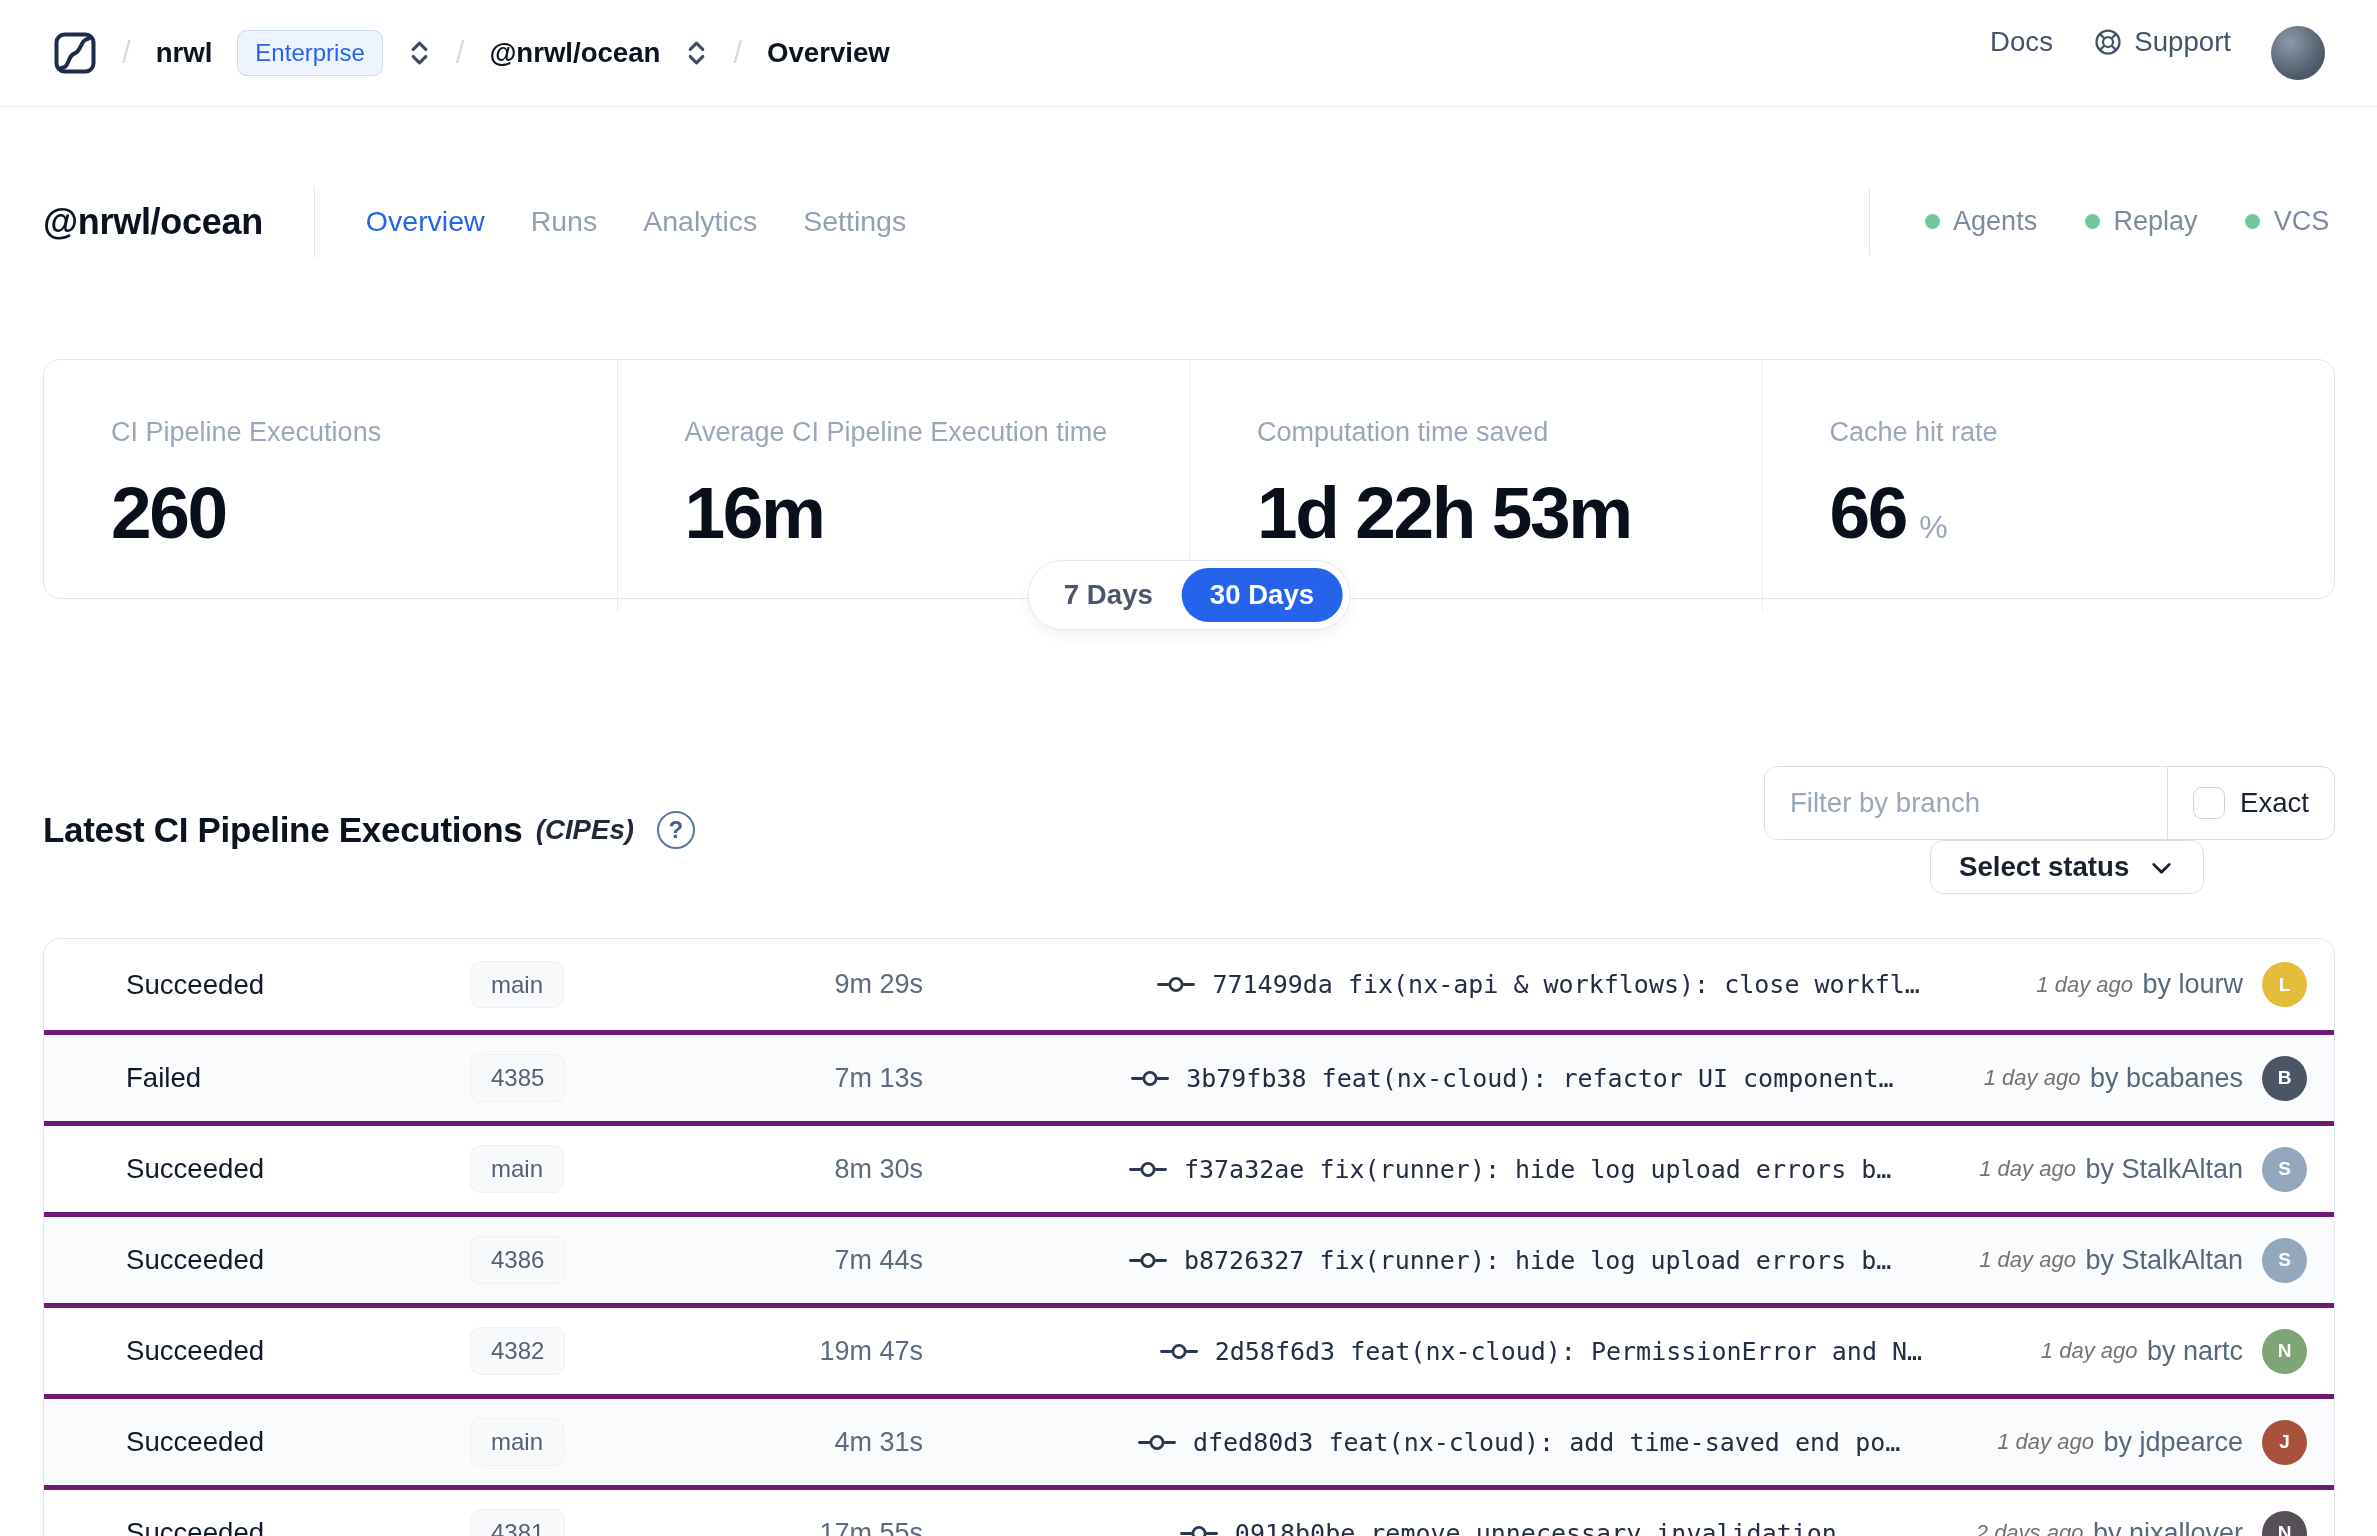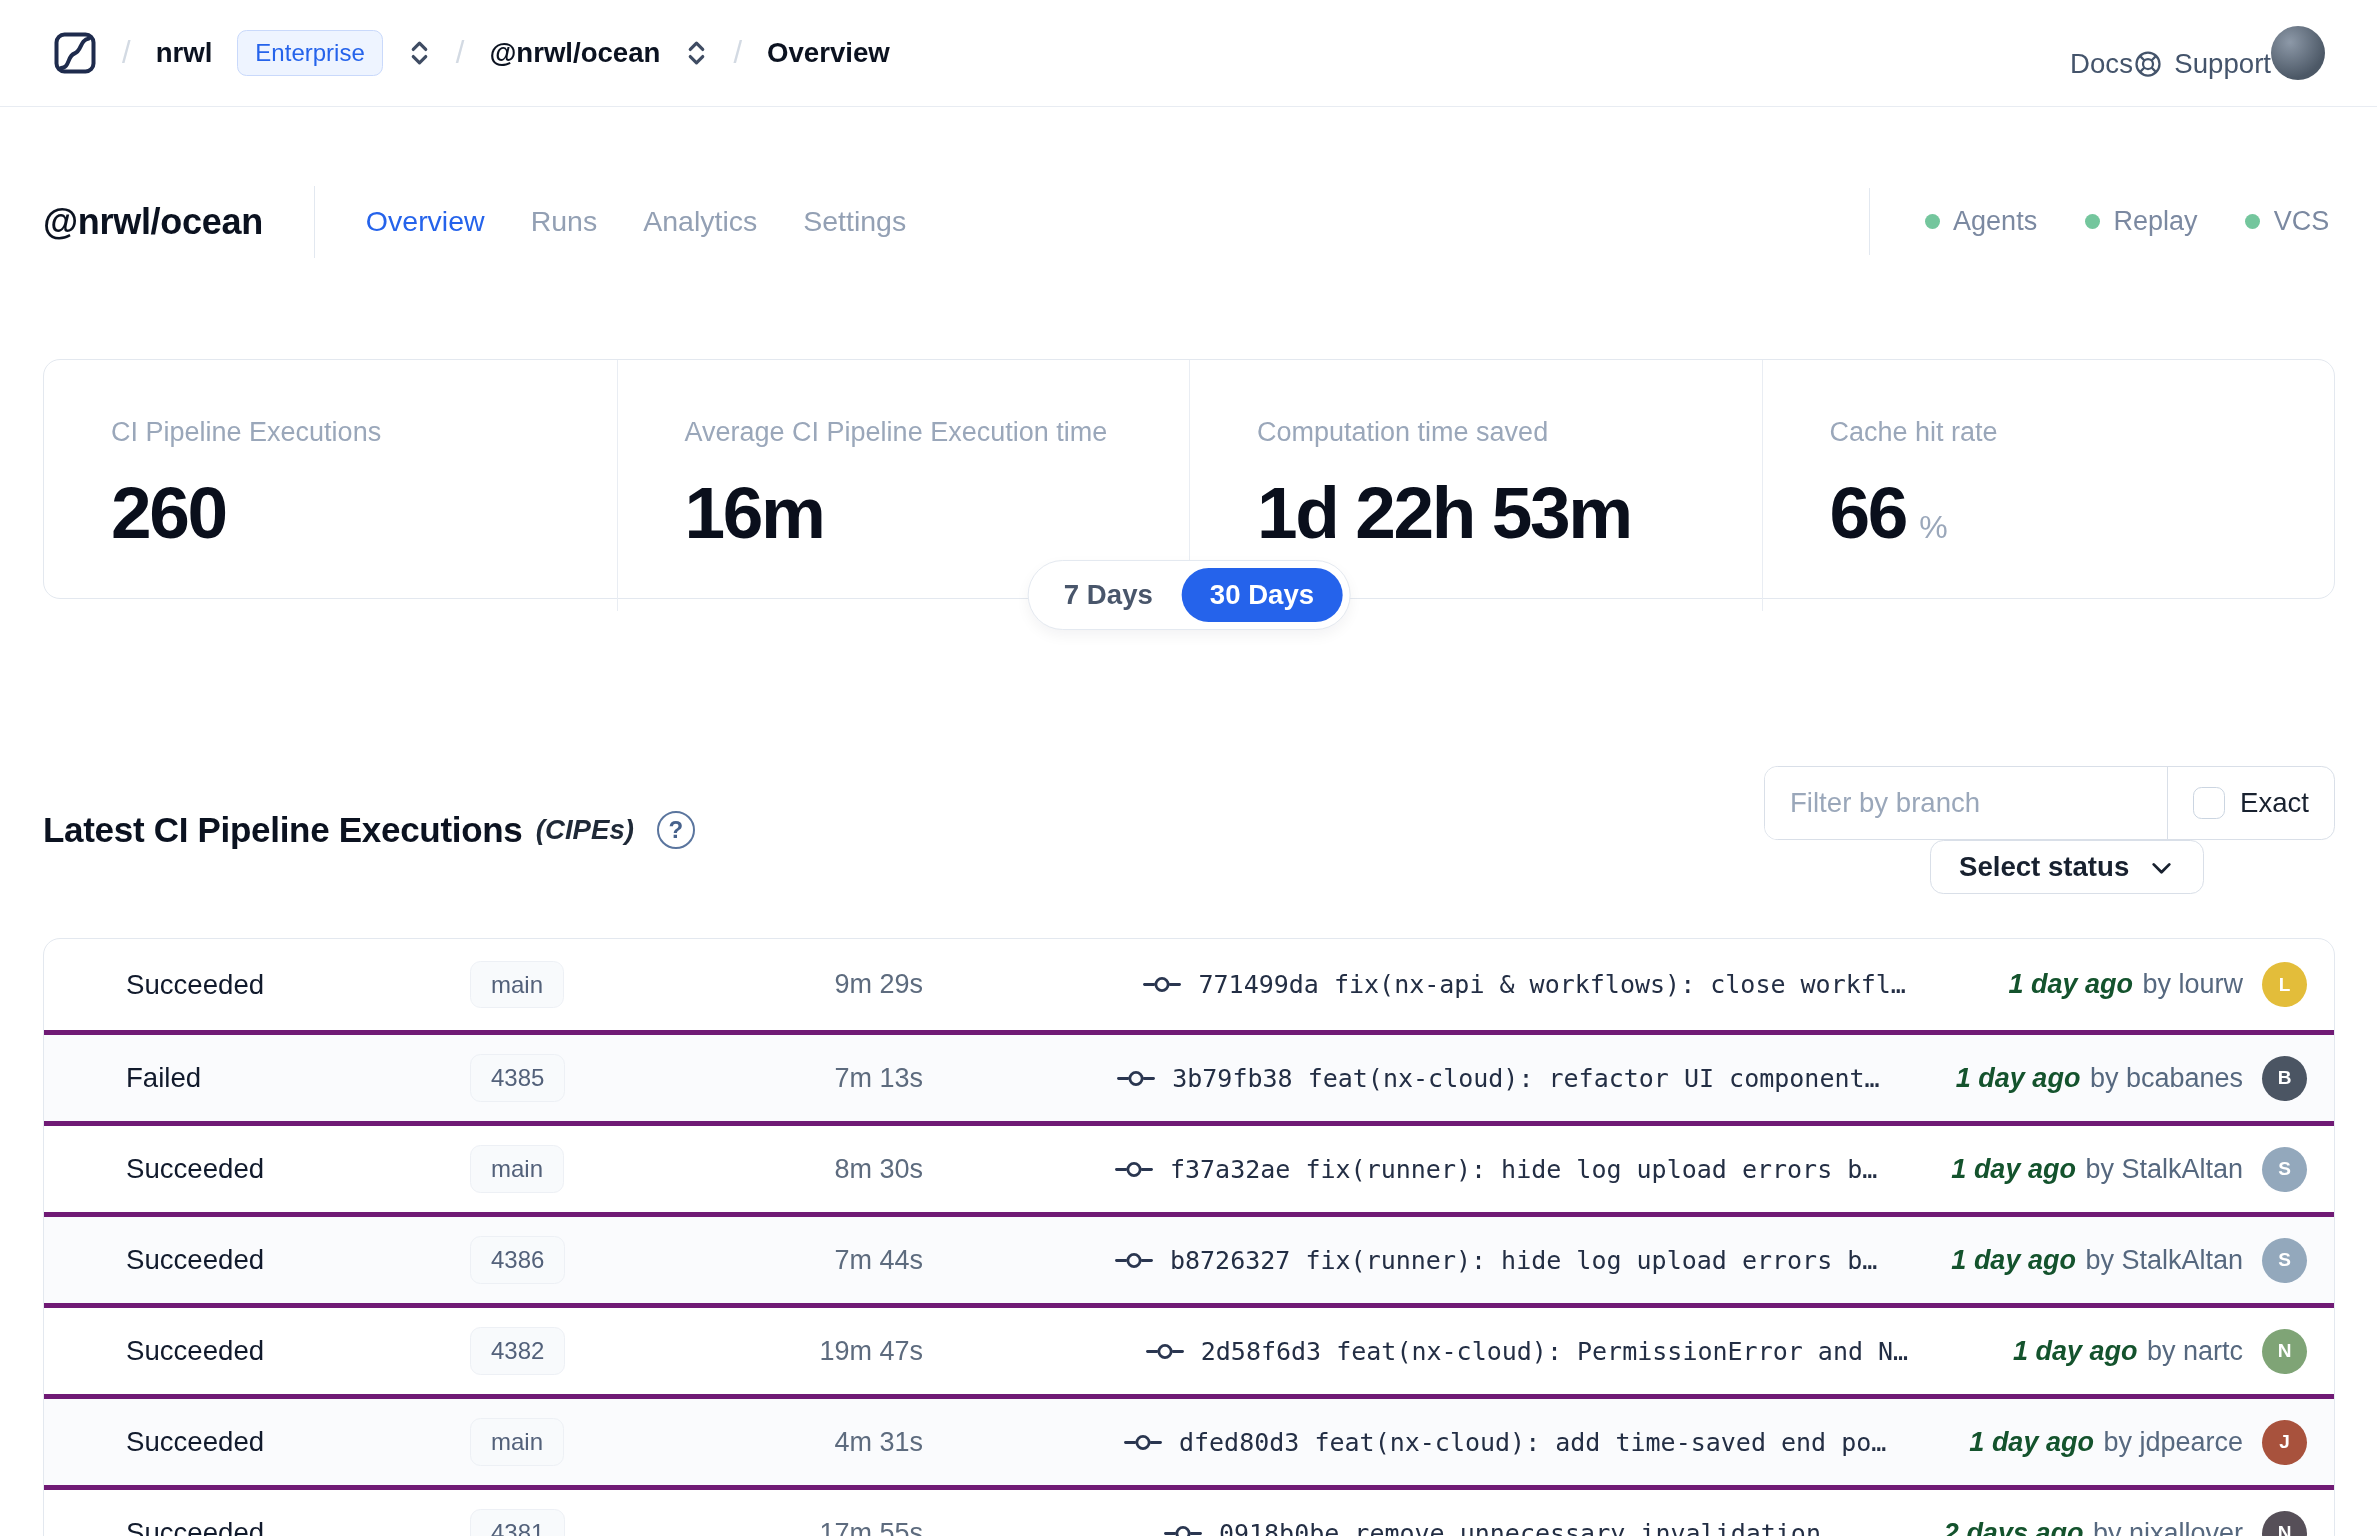--- a/index.html
+++ b/index.html
@@ -8,21 +8,21 @@
 
   
   .navbar { height:107px; border-bottom:1px solid #e8ecf2; display:flex;
     align-items:center; justify-content:space-between; padding:0 53px; background:#fff; }
   .nav-left { display:flex; align-items:center; gap:25px; }
   .crumb-slash { font-size:31px; font-weight:300; color:#d3dae3; }
   .crumb-text { font-size:27.6px; font-weight:600; color:#0b1220; }
   .badge-enterprise { font-size:24px; font-weight:500; color:var(--blue,#2563eb);
     background:#eef4ff; border:1px solid #c9d9fb; border-radius:9.5px; padding:7.6px 17px; }
   .chevrons { display:inline-flex; }
-  .nav-right { display:flex; align-items:flex-end; }
+  .nav-right { display:flex; align-items:flex-start; gap:40px; }
   .nav-link { font-size:27.6px; font-weight:500; color:#44546b; cursor:pointer; }
   .nav-link-group { display:flex; align-items:center; gap:11.4px; cursor:pointer; }
   .avatar { border-radius:50%; display:inline-flex; align-items:center;
     justify-content:center; color:#fff; font-weight:600; flex:none; }
   .avatar.nav { width:54px; height:54px; font-size:23px;
     background:radial-gradient(circle at 35% 30%, #8d99a8, #4c5866 70%); }
 
   
   .main { padding:0 43px; }
 
@@ -91,21 +91,21 @@
   .row-status { font-size:27.6px; font-weight:500; color:#111a2c; }
   .branch-badge { display:inline-block; font-size:24px; font-weight:500; color:#53617a;
     background:#f8fafc; border:1px solid #edf0f5; border-radius:10.5px; padding:8.6px 20px; }
   .duration { font-size:27px; color:#5d6b7e; text-align:right; }
   .commit { display:flex; align-items:center; gap:17px; padding-left:118px;
     overflow:hidden; white-space:nowrap;justify-content:center; }
   .commit-icon { flex:none; display:inline-flex; }
   .commit-text { font-family:"DejaVu Sans Mono", monospace; font-size:25px; color:#232e44;
     overflow:hidden; text-overflow:ellipsis; }
   .meta { display:flex; align-items:center; justify-self:end; }
-  .time-ago { font-size:27px; font-style:italic; color:#14532d;font-weight:bold; }
+  .time-ago { font-size:22px; font-style:italic; color:#737373; }
   .author { font-size:27px; color:#56687f; margin-left:9.5px; }
   .meta .avatar { width:45px; height:45px; margin-left:19px; font-size:19px; }
   .row.partial { height:38px; border-top:1px solid #f0f3f7; background:#f8fafc; }
   svg { display:block; }
 </style>
 </head>
 <body>
 
 <header class="navbar">
   <div class="nav-left">

